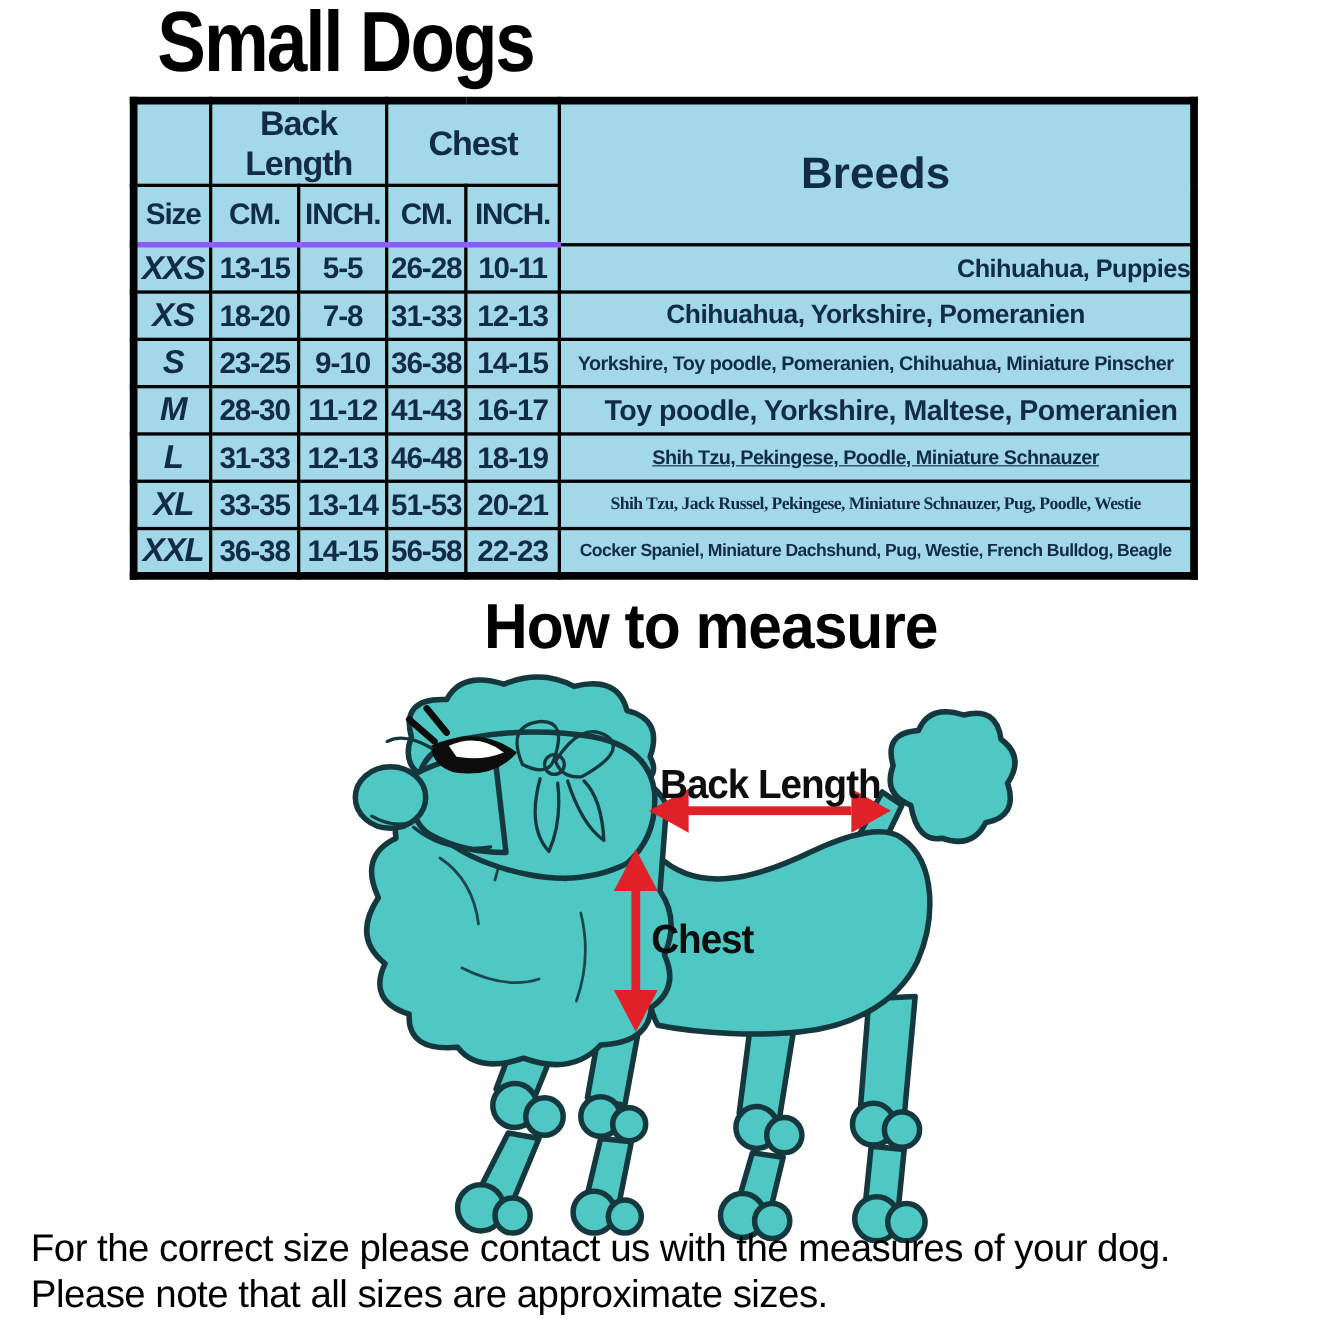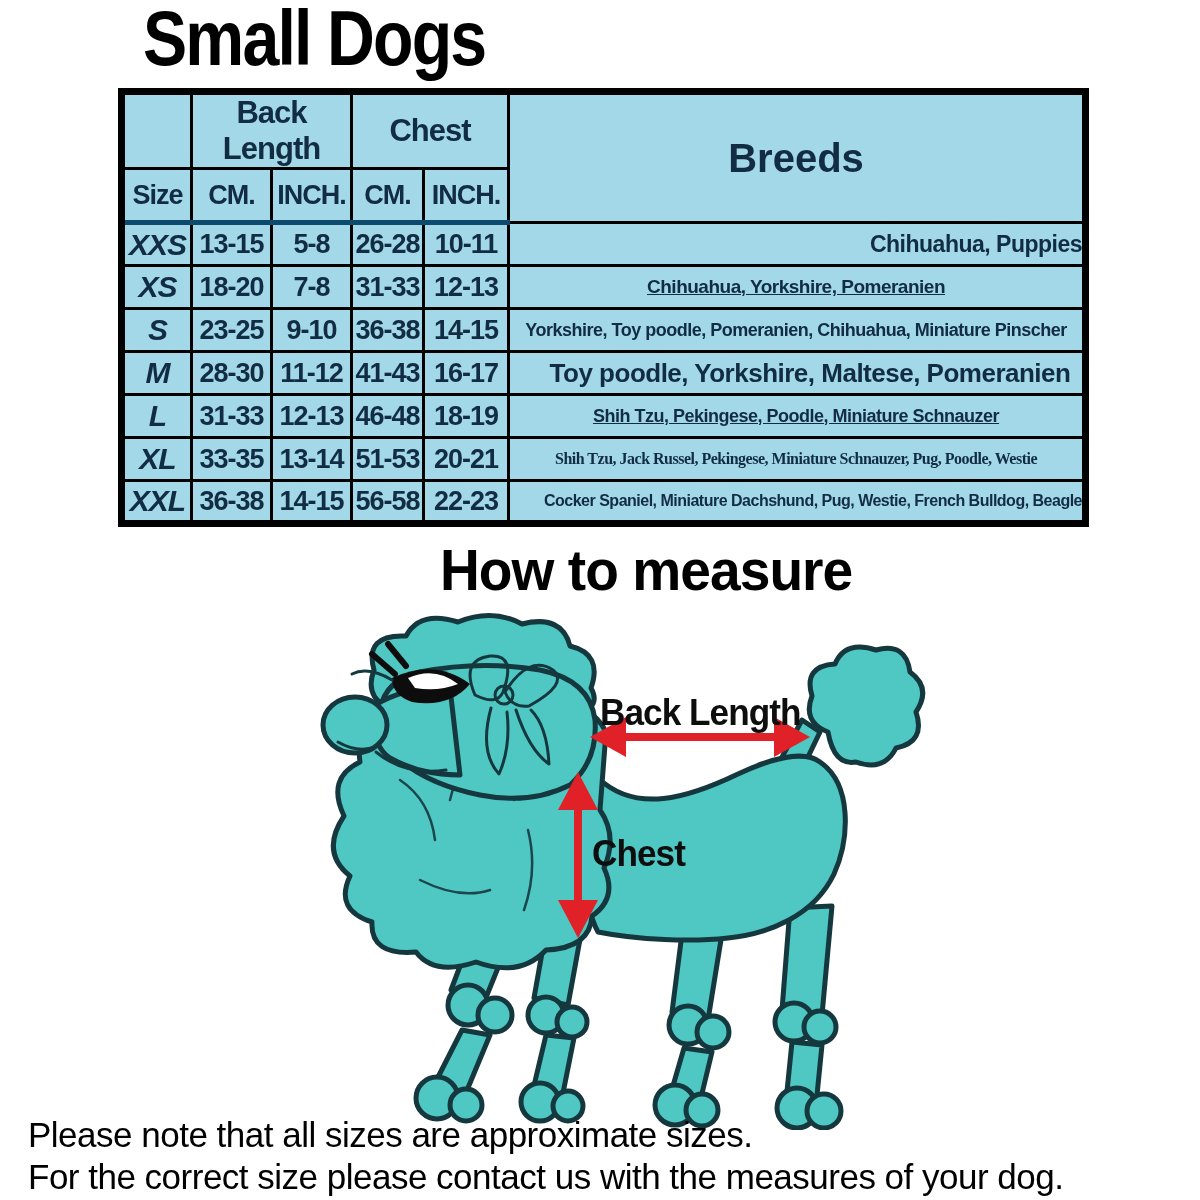--- a/index.html
+++ b/index.html
@@ -11,21 +11,21 @@
     letter-spacing:-2px;transform:scaleX(.92) scaleY(1.08);transform-origin:left top;white-space:nowrap;}
   .measure-title{position:absolute;left:440px;top:536px;font-size:58px;font-weight:800;color:#000;
     letter-spacing:-1px;transform:scaleX(.95);transform-origin:left top;white-space:nowrap;}
 
   
   table.size-chart{position:absolute;left:118px;top:88px;width:964px;height:403px;
     border-collapse:collapse;table-layout:fixed;background:#a2d8e7;border:7px solid #000;}
   table.size-chart td{border:3px solid #000;text-align:center;vertical-align:middle;
     color:#122c44;font-weight:700;padding:0;overflow:hidden;}
   tr.h1{height:50px;} tr.h2{height:54px;} tbody tr{height:43px;}
-  tr.h2 td{border-bottom:5px solid #0c4a6e;}
+  tr.h2 td{border-bottom:5px solid #8b5cf6;}
   td.group-h{font-size:31px;letter-spacing:-1px;}
   td.breeds-h{font-size:40px;font-weight:700;letter-spacing:0;border-left:6px solid #000;}
   td.red{color:#e23338;font-size:27px;letter-spacing:-1px;}
   td.size-c{font-size:30px;letter-spacing:-1px;font-style:italic;}
   td.num-c{font-size:27px;letter-spacing:-1px;margin-top:13px;}
   td.breeds-c{border-left:6px solid #000;text-align:left;padding:0 7px;white-space:nowrap;
     font-size:23px;letter-spacing:-0.5px;}
 
   
   .dog-wrap{position:absolute;left:300px;top:600px;width:640px;height:530px;}
@@ -73,32 +73,32 @@
         <td class="red">CM.</td>
         <td class="red">INCH.</td>
         <td class="red">CM.</td>
         <td class="red">INCH.</td>
       </tr>
     </thead>
     <tbody>
       <tr>
         <td class="size-c">XXS</td>
         <td class="num-c">13-15</td>
-        <td class="num-c">5-8</td>
+        <td class="num-c">5-5</td>
         <td class="num-c">26-28</td>
         <td class="num-c">10-11</td>
         <td class="breeds-c" style="font-size: 23px; text-align: right;">Chihuahua, Puppies</td>
       </tr>
       <tr>
         <td class="size-c">XS</td>
         <td class="num-c">18-20</td>
         <td class="num-c">7-8</td>
         <td class="num-c">31-33</td>
         <td class="num-c">12-13</td>
-        <td class="breeds-c" style="font-size: 19px; text-decoration: underline;">Chihuahua, Yorkshire, Pomeranien</td>
+        <td class="breeds-c" style="font-size: 24px;">Chihuahua, Yorkshire, Pomeranien</td>
       </tr>
       <tr>
         <td class="size-c">S</td>
         <td class="num-c">23-25</td>
         <td class="num-c">9-10</td>
         <td class="num-c">36-38</td>
         <td class="num-c">14-15</td>
         <td class="breeds-c" style="font-size: 18px;">Yorkshire, Toy poodle, Pomeranien, Chihuahua, Miniature Pinscher</td>
       </tr>
       <tr>
@@ -124,21 +124,21 @@
         <td class="num-c">51-53</td>
         <td class="num-c">20-21</td>
         <td class="breeds-c" style="font-size: 16px; font-family: Liberation Serif, serif;">Shih Tzu, Jack Russel, Pekingese, Miniature Schnauzer, Pug, Poodle, Westie</td>
       </tr>
       <tr>
         <td class="size-c">XXL</td>
         <td class="num-c">36-38</td>
         <td class="num-c">14-15</td>
         <td class="num-c">56-58</td>
         <td class="num-c">22-23</td>
-        <td class="breeds-c" style="font-size: 16px; text-align: right;">Cocker Spaniel, Miniature Dachshund, Pug, Westie, French Bulldog, Beagle</td>
+        <td class="breeds-c" style="font-size: 16px;">Cocker Spaniel, Miniature Dachshund, Pug, Westie, French Bulldog, Beagle</td>
       </tr>
     </tbody>
   </table>
 
   <div class="measure-title">How to measure</div>
 
   <div class="dog-wrap">
     <svg width="640" height="530" viewBox="0 0 640 530">
       <g class="dog" fill="#4fc7c3">
 
@@ -201,17 +201,17 @@
         <polygon points="278,172 258,210 298,210"></polygon>
         <polygon points="278,338 258,300 298,300"></polygon>
       </g>
     </svg>
   </div>
 
   <div class="arrow-label label-backlength">Back Length</div>
   <div class="arrow-label label-chest">Chest</div>
 
   <div class="footer-note">
+    <div>For the correct size please contact us with the measures of your dog.</div>
     <div>Please note that all sizes are approximate sizes.</div>
-    <div>For the correct size please contact us with the measures of your dog.</div>
   </div>
 
 </div>
 
 </body></html>

